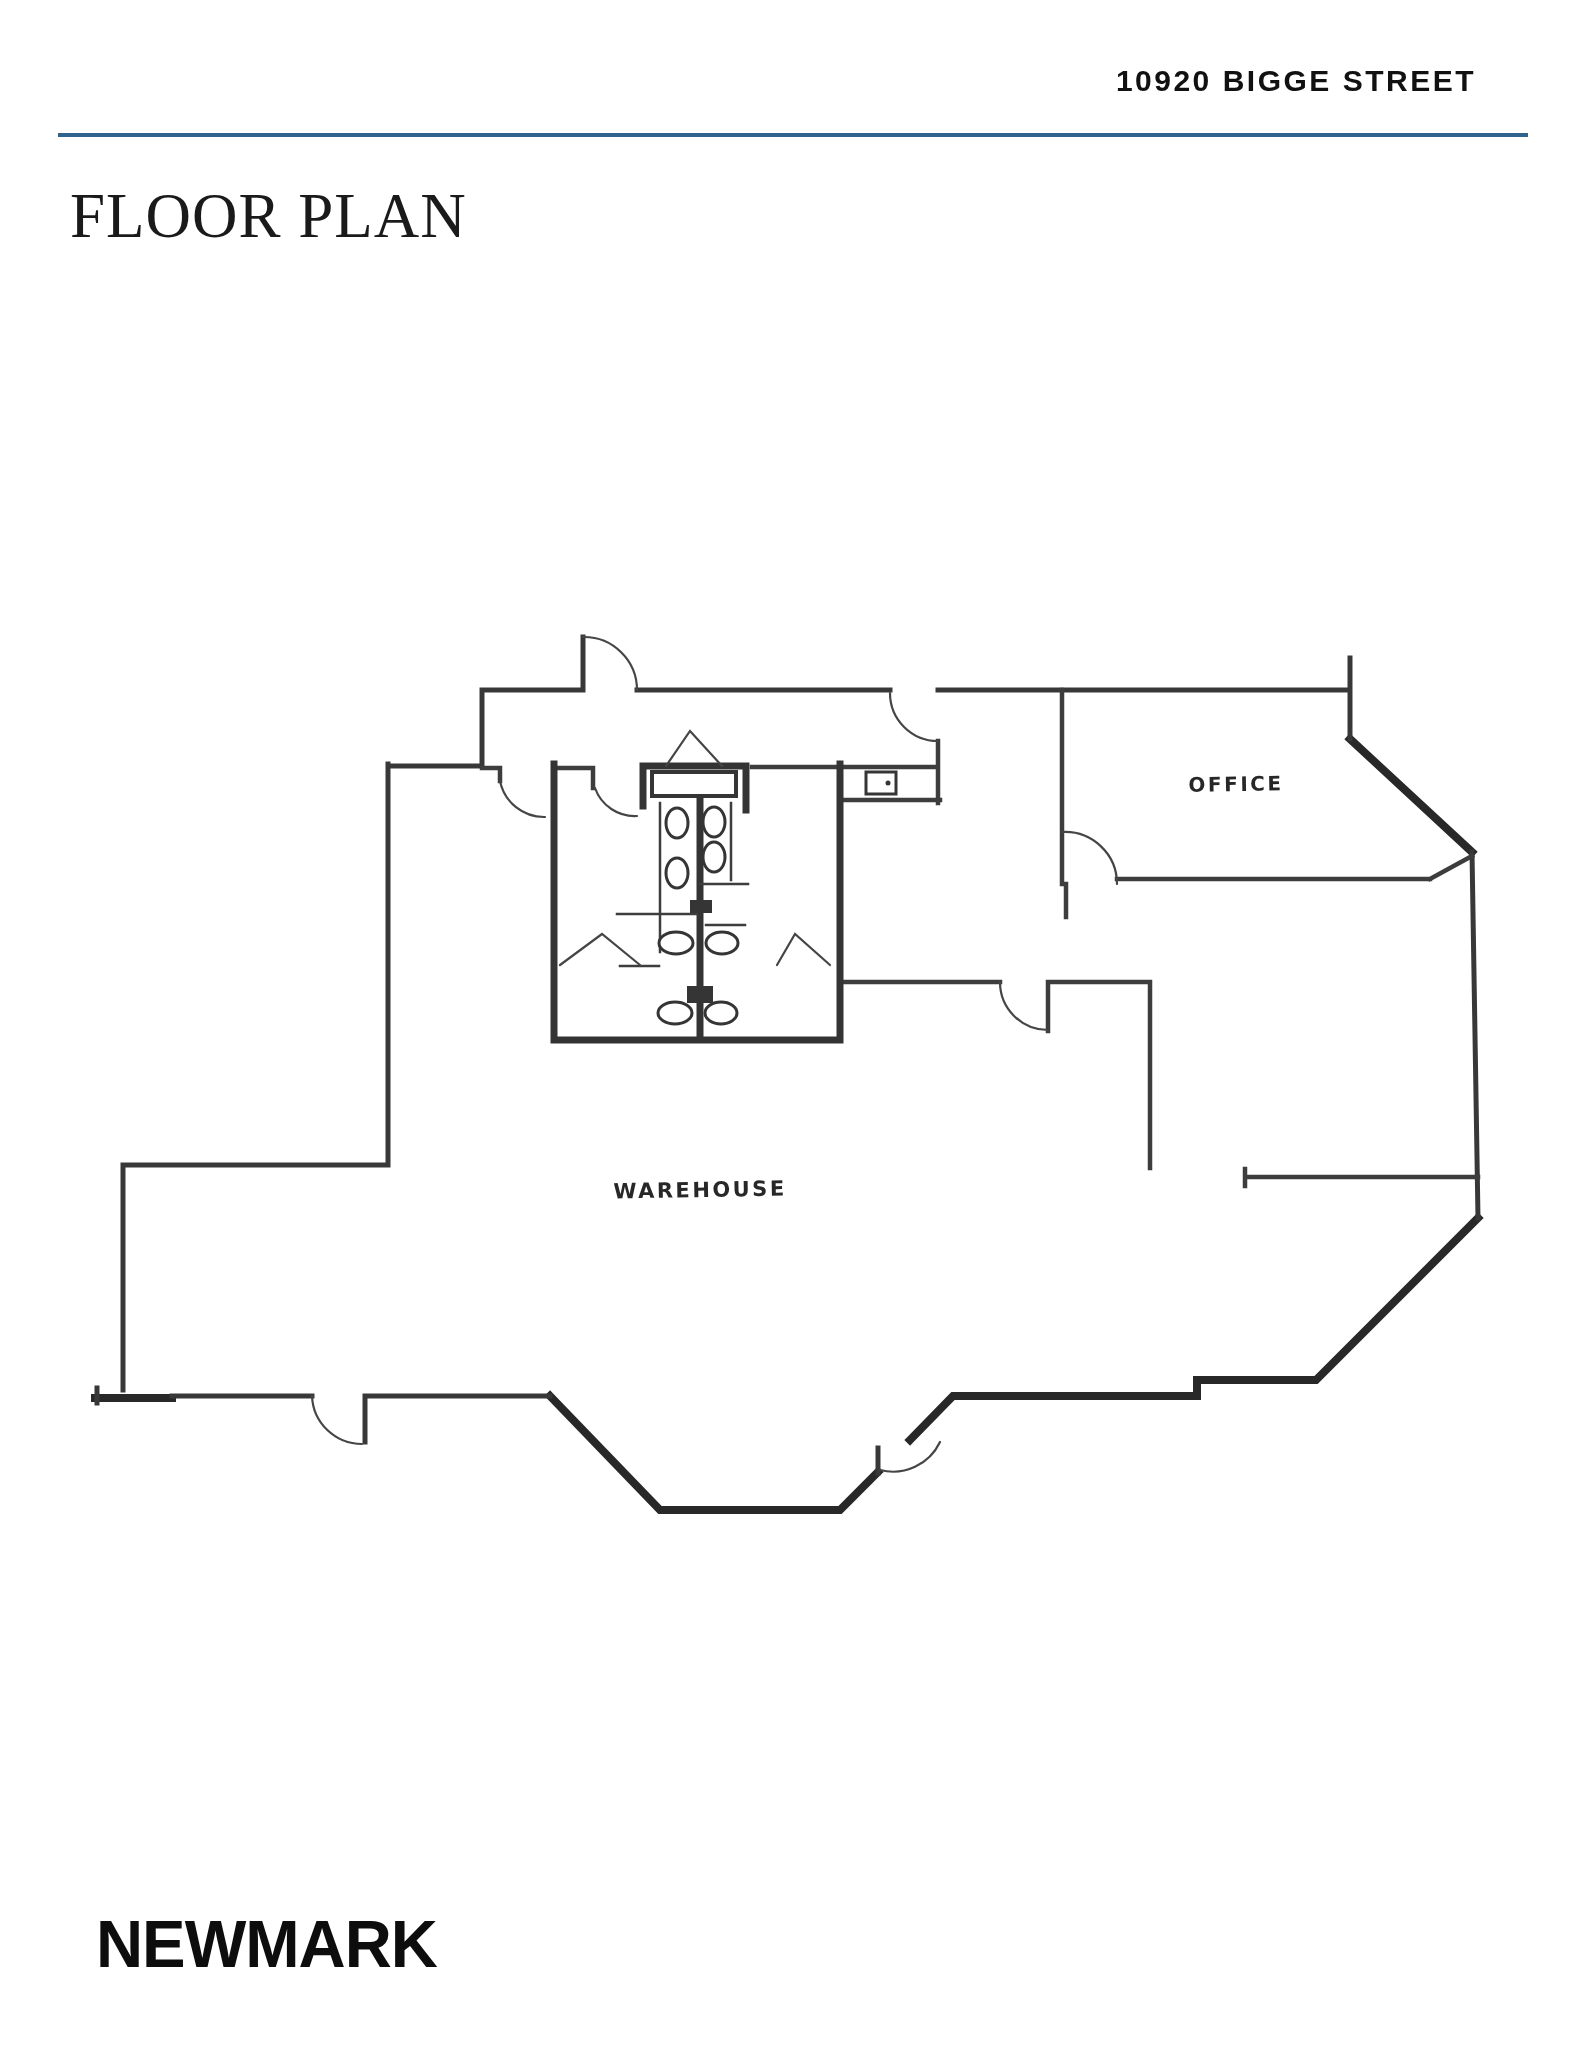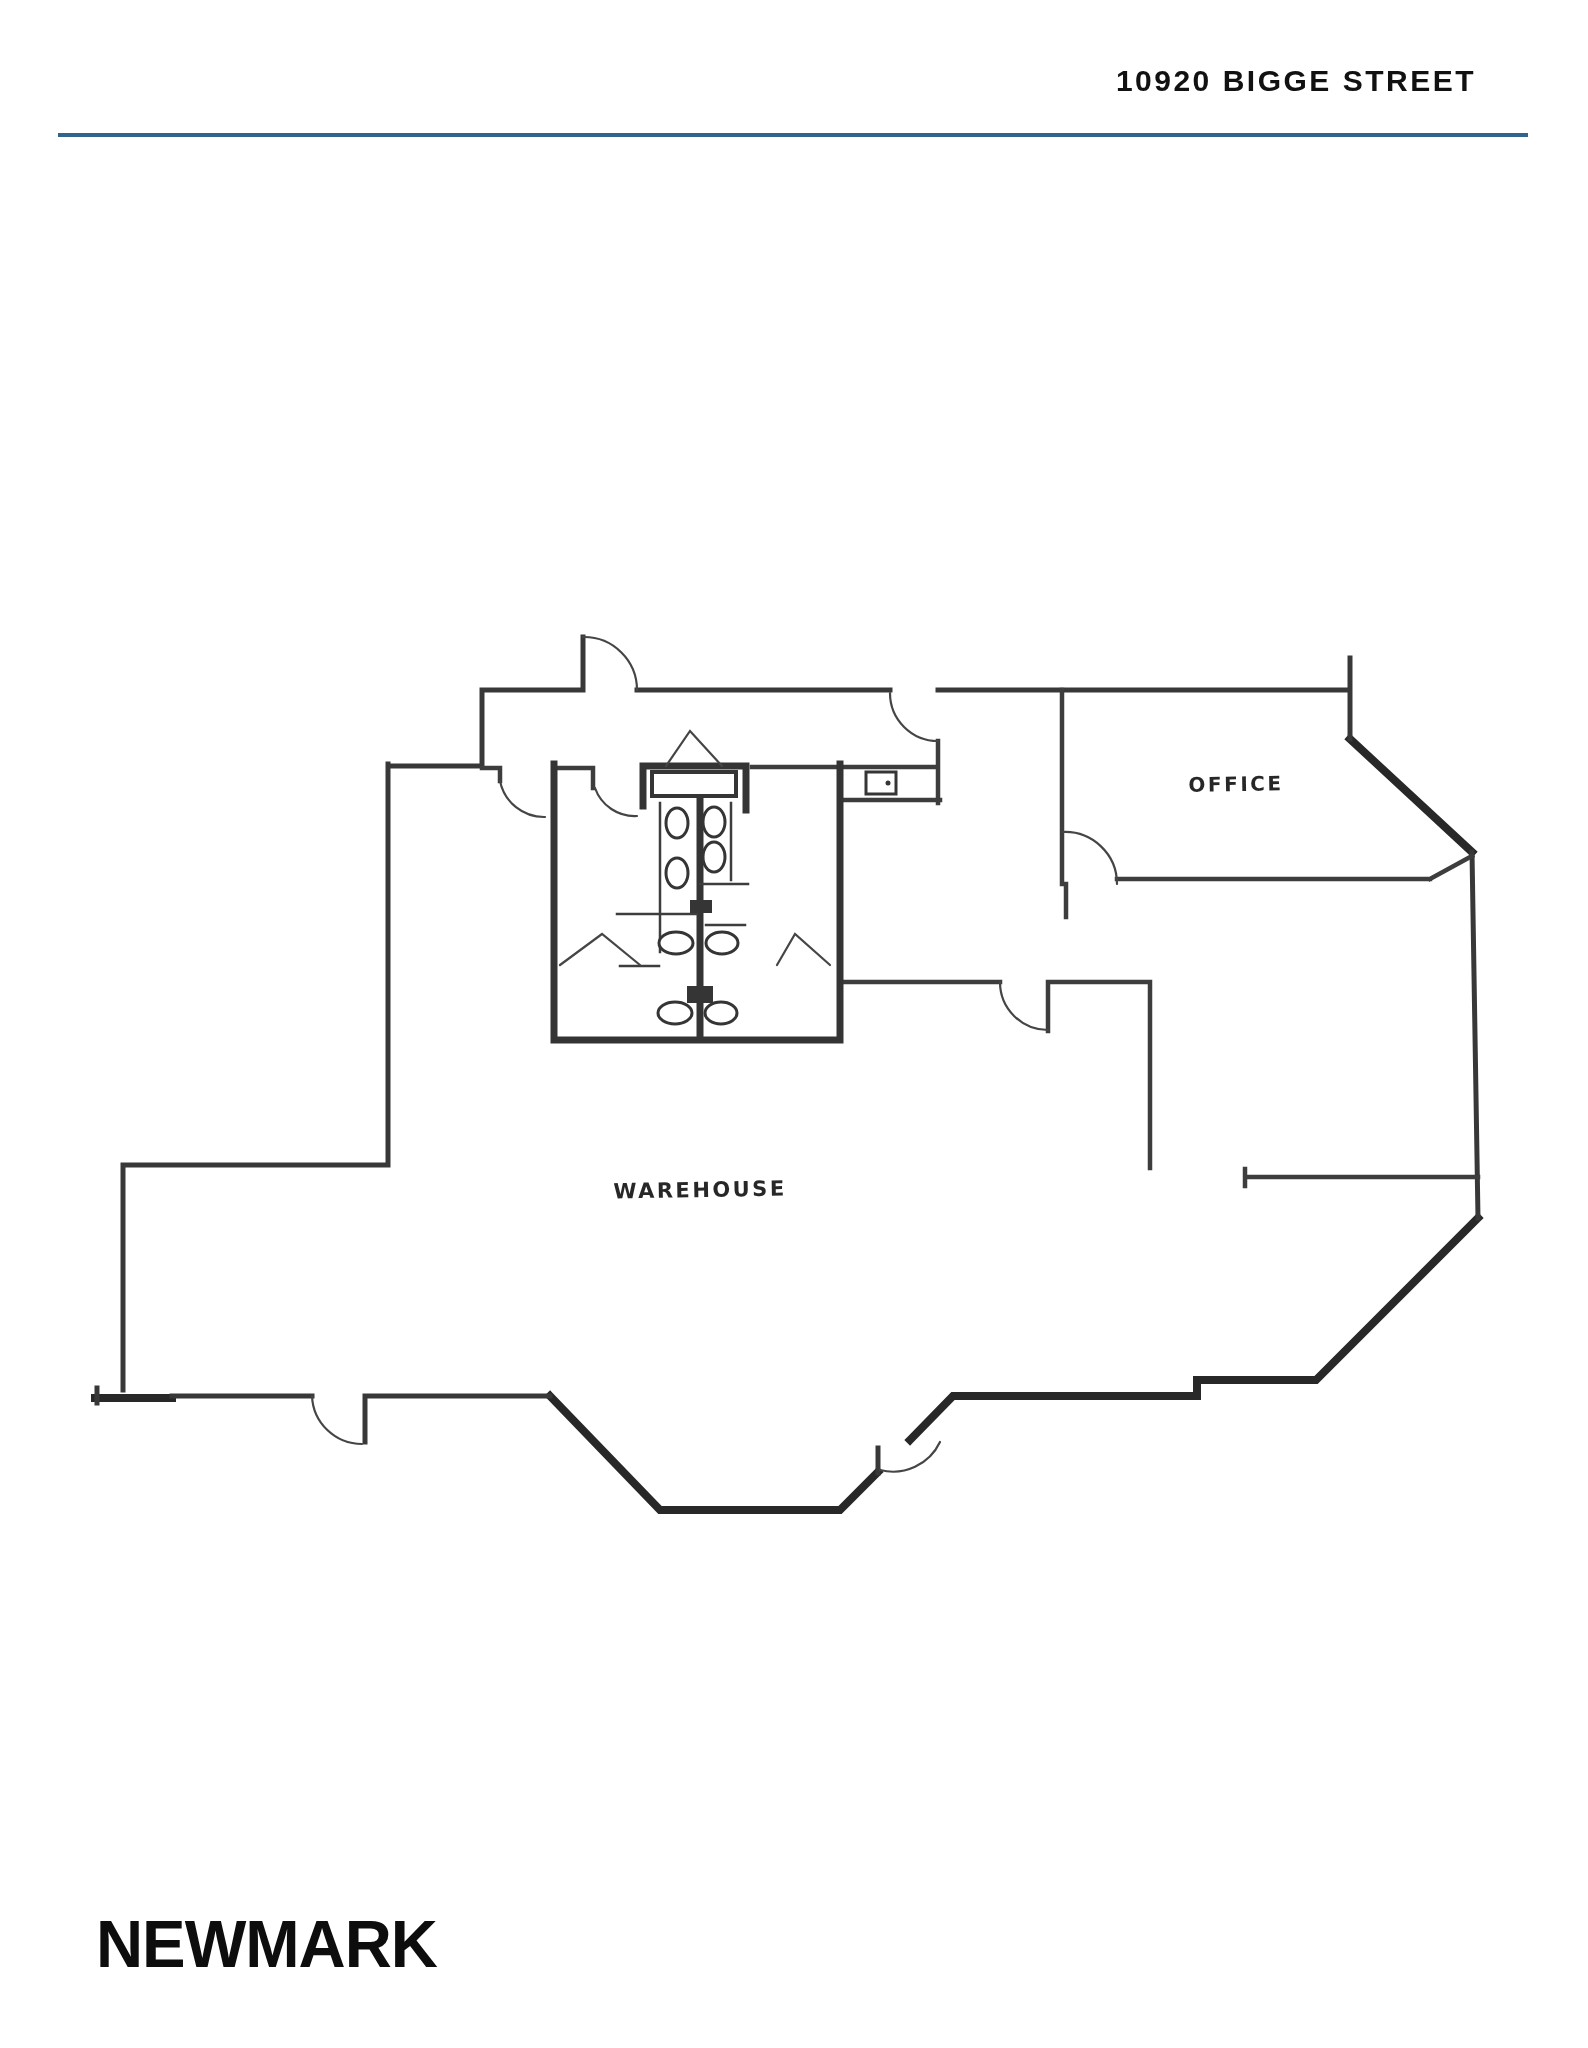--- a/index.html
+++ b/index.html
@@ -61,20 +61,21 @@
 </style>
 </head>
 <body>
 
 <div class="page">
 
   <div class="header-address">10920 BIGGE STREET</div>
 
   <div class="divider-rule"></div>
 
+  <div class="page-title">FLOOR PLAN</div>
 
   <svg class="plan-svg" viewBox="0 0 1588 2048" xmlns="http://www.w3.org/2000/svg">
     <g fill="none" stroke-linecap="square" stroke-linejoin="miter" opacity="0.95">
 
       <path stroke="#1d1d1d" stroke-width="8" d="M1350,739 L1472,852
                M1478,1218 L1316,1380 L1197,1380 L1197,1396 L953,1396 L910,1440
                M878,1472 L840,1510 L660,1510 L550,1396
                M95,1398 L172,1398"></path>
 
       <path stroke="#2e2e2e" stroke-width="5" d="M482,766 L482,690 L583,690

